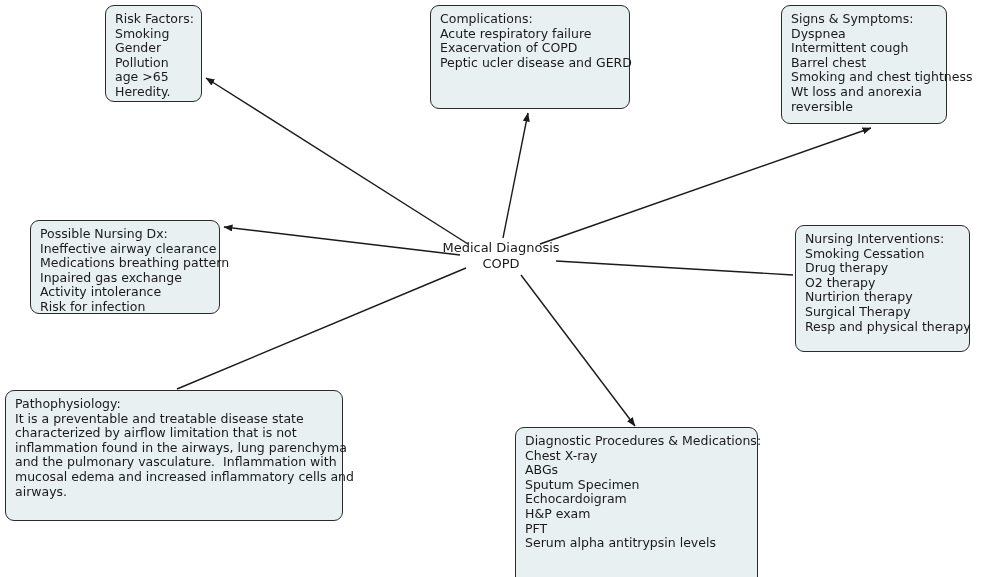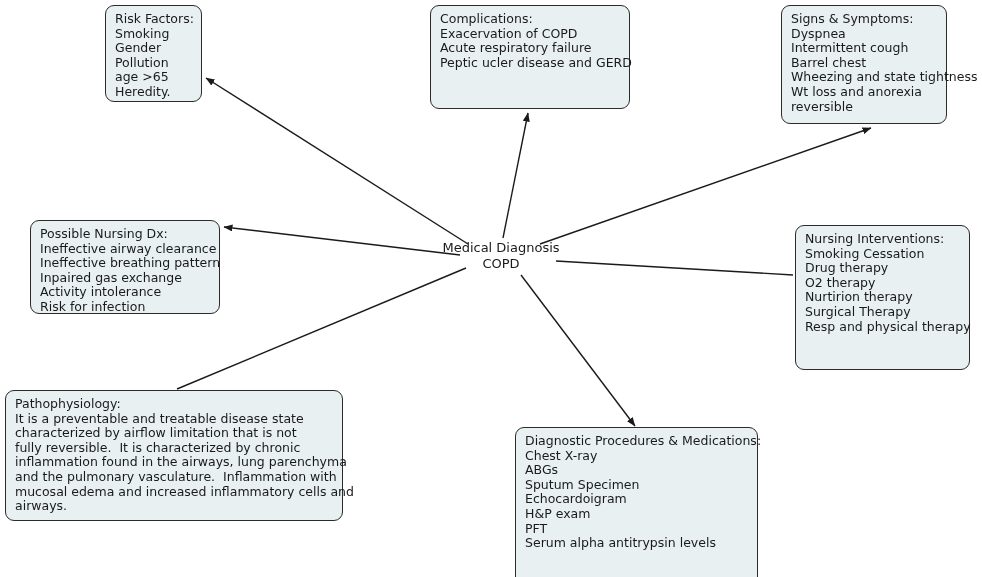--- a/index.html
+++ b/index.html
@@ -72,55 +72,54 @@
       <div class="node" style="left: 105px; top: 5px; width: 97px; height: 97px;">
         <div class="line">Risk Factors:</div>
         <div class="line">Smoking</div>
         <div class="line">Gender</div>
         <div class="line">Pollution</div>
         <div class="line">age &gt;65</div>
         <div class="line">Heredity.</div>
       </div>
       <div class="node" style="left: 430px; top: 5px; width: 200px; height: 104px;">
         <div class="line">Complications:</div>
+        <div class="line">Acute respiratory failure</div>
         <div class="line">Exacervation of COPD</div>
-        <div class="line">Acute respiratory failure</div>
         <div class="line">Peptic ucler disease and GERD</div>
       </div>
       <div class="node" style="left: 781px; top: 5px; width: 166px; height: 119px;">
         <div class="line">Signs &amp; Symptoms:</div>
         <div class="line">Dyspnea</div>
         <div class="line">Intermittent cough</div>
         <div class="line">Barrel chest</div>
-        <div class="line">Wheezing and state tightness</div>
+        <div class="line">Smoking and chest tightness</div>
         <div class="line">Wt loss and anorexia</div>
         <div class="line">reversible</div>
       </div>
       <div class="node" style="left: 30px; top: 220px; width: 190px; height: 94px;">
         <div class="line">Possible Nursing Dx:</div>
         <div class="line">Ineffective airway clearance</div>
-        <div class="line">Ineffective breathing pattern</div>
+        <div class="line">Medications breathing pattern</div>
         <div class="line">Inpaired gas exchange</div>
         <div class="line">Activity intolerance</div>
         <div class="line">Risk for infection</div>
       </div>
-      <div class="node" style="left: 795px; top: 225px; width: 175px; height: 145px;">
+      <div class="node" style="left: 795px; top: 225px; width: 175px; height: 127px;">
         <div class="line">Nursing Interventions:</div>
         <div class="line">Smoking Cessation</div>
         <div class="line">Drug therapy</div>
         <div class="line">O2 therapy</div>
         <div class="line">Nurtirion therapy</div>
         <div class="line">Surgical Therapy</div>
         <div class="line">Resp and physical therapy</div>
       </div>
       <div class="node" style="left: 5px; top: 390px; width: 338px; height: 131px;">
         <div class="line">Pathophysiology:</div>
         <div class="line">It is a preventable and treatable disease state</div>
         <div class="line">characterized by airflow limitation that is not</div>
-        <div class="line">fully reversible.  It is characterized by chronic</div>
         <div class="line">inflammation found in the airways, lung parenchyma</div>
         <div class="line">and the pulmonary vasculature.  Inflammation with</div>
         <div class="line">mucosal edema and increased inflammatory cells and</div>
         <div class="line">airways.</div>
       </div>
       <div class="node" style="left: 515px; top: 427px; width: 243px; height: 186px;">
         <div class="line">Diagnostic Procedures &amp; Medications:</div>
         <div class="line">Chest X-ray</div>
         <div class="line">ABGs</div>
         <div class="line">Sputum Specimen</div>

